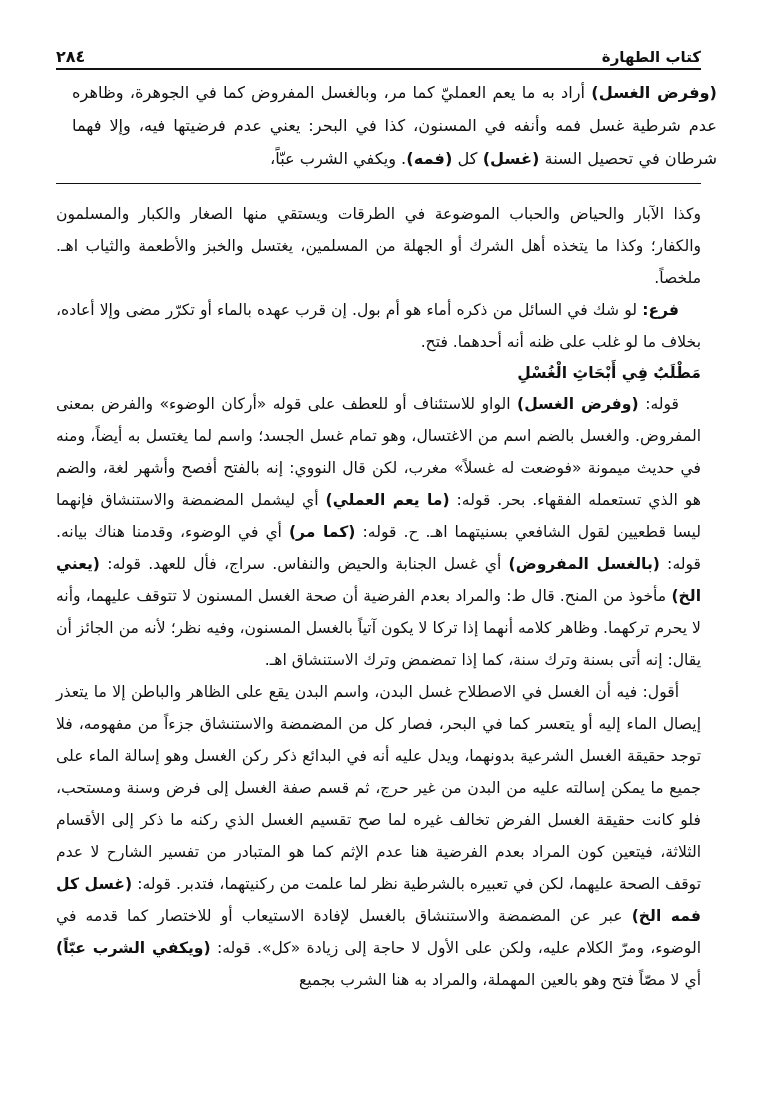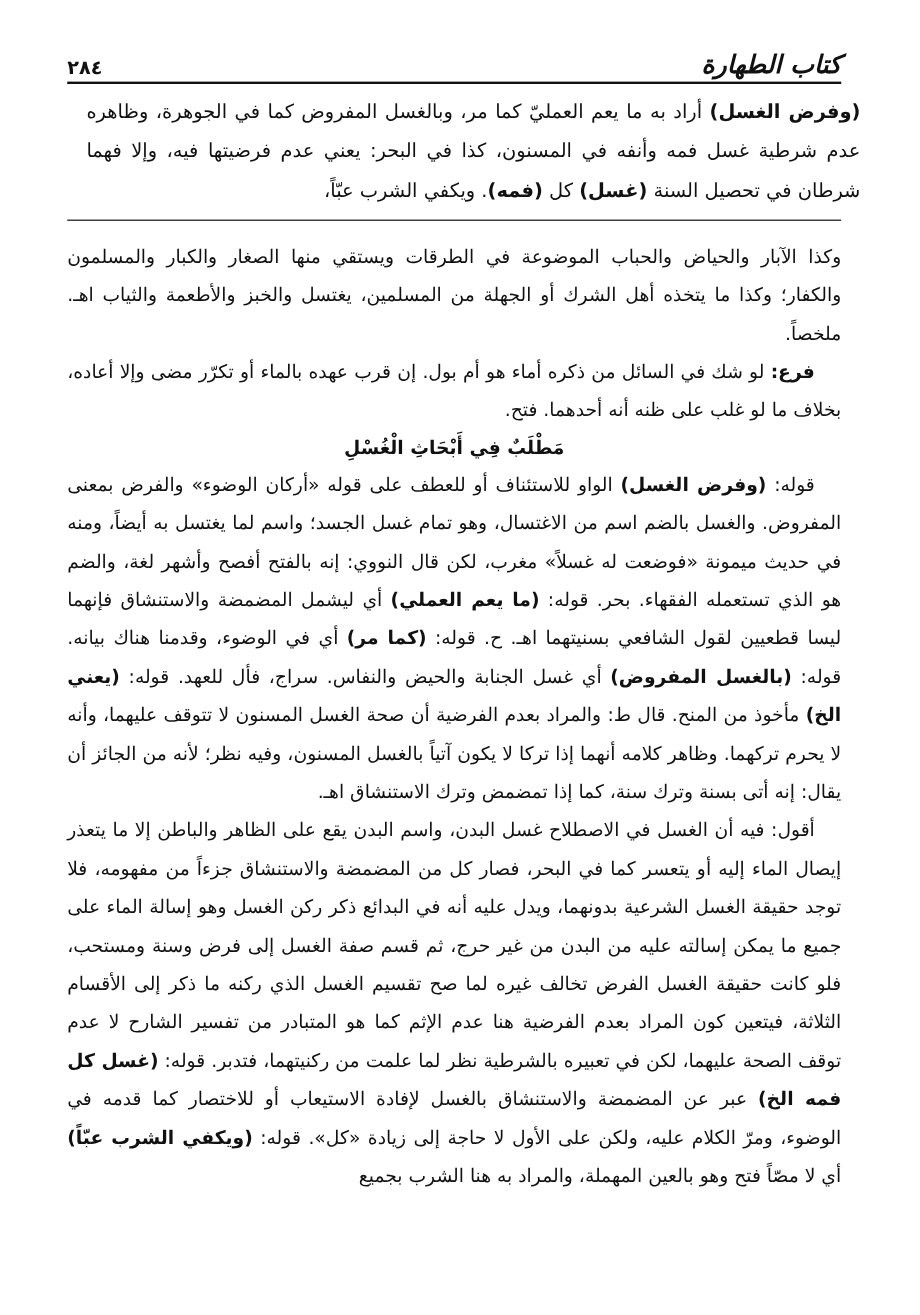--- a/index.html
+++ b/index.html
@@ -6,33 +6,33 @@
   body {
     width: 767px; height: 1096px; position: relative; overflow: hidden;
     font-family: "DejaVu Sans", sans-serif; color: #111111;
   }
   .page { position: absolute; left: 56px; top: 0; width: 645px; }
   .header {
     position: absolute; top: 40px; left: 0; width: 645px; height: 26px;
     direction: rtl; display: flex; justify-content: space-between; align-items: flex-end;
     border-bottom: 2px solid #111111; padding-bottom: 2px;
   }
-  .header .book { font-size: 21px; font-weight: bold; font-style: italic; }
+  .header .book { font-size: 15px; font-weight: bold; }
   .header .pnum { font-size: 16px; font-weight: bold; direction: rtl; margin-top: 24px; }
   .para {
     direction: rtl; text-align: justify; text-align-last: right;
     font-size: 15.6px; line-height: 32px; margin: 0;
   }
   .upper { position: absolute; top: 76px; left: 0; width: 645px; margin-left: 16px; }
   .upper .para { font-size: 16.2px; line-height: 33px; }
   .sep { position: absolute; top: 183px; left: 0; width: 645px; border-top: 1.5px solid #111; }
   .lower { position: absolute; top: 198px; left: 0; width: 645px; }
   .indent { text-indent: 22px; }
   .heading {
-    direction: rtl; text-align: center; font-weight: bold; font-size: 15.6px;
+    direction: rtl; text-align: right; font-weight: bold; font-size: 15.6px;
     line-height: 30px; margin: 0;
   }
   b { font-weight: bold; }
 </style>
 </head>
 <body>
 
 <div class="page">
 
   <div class="header">

